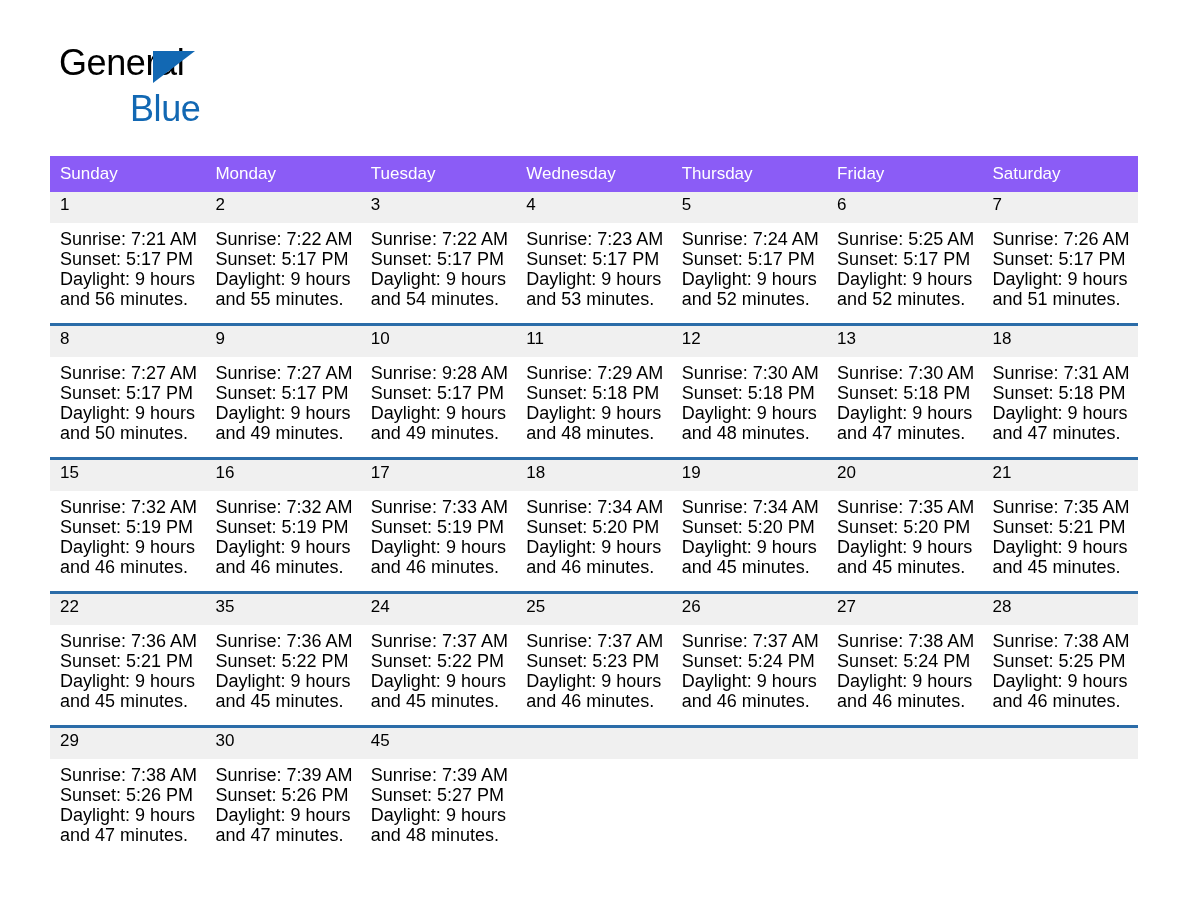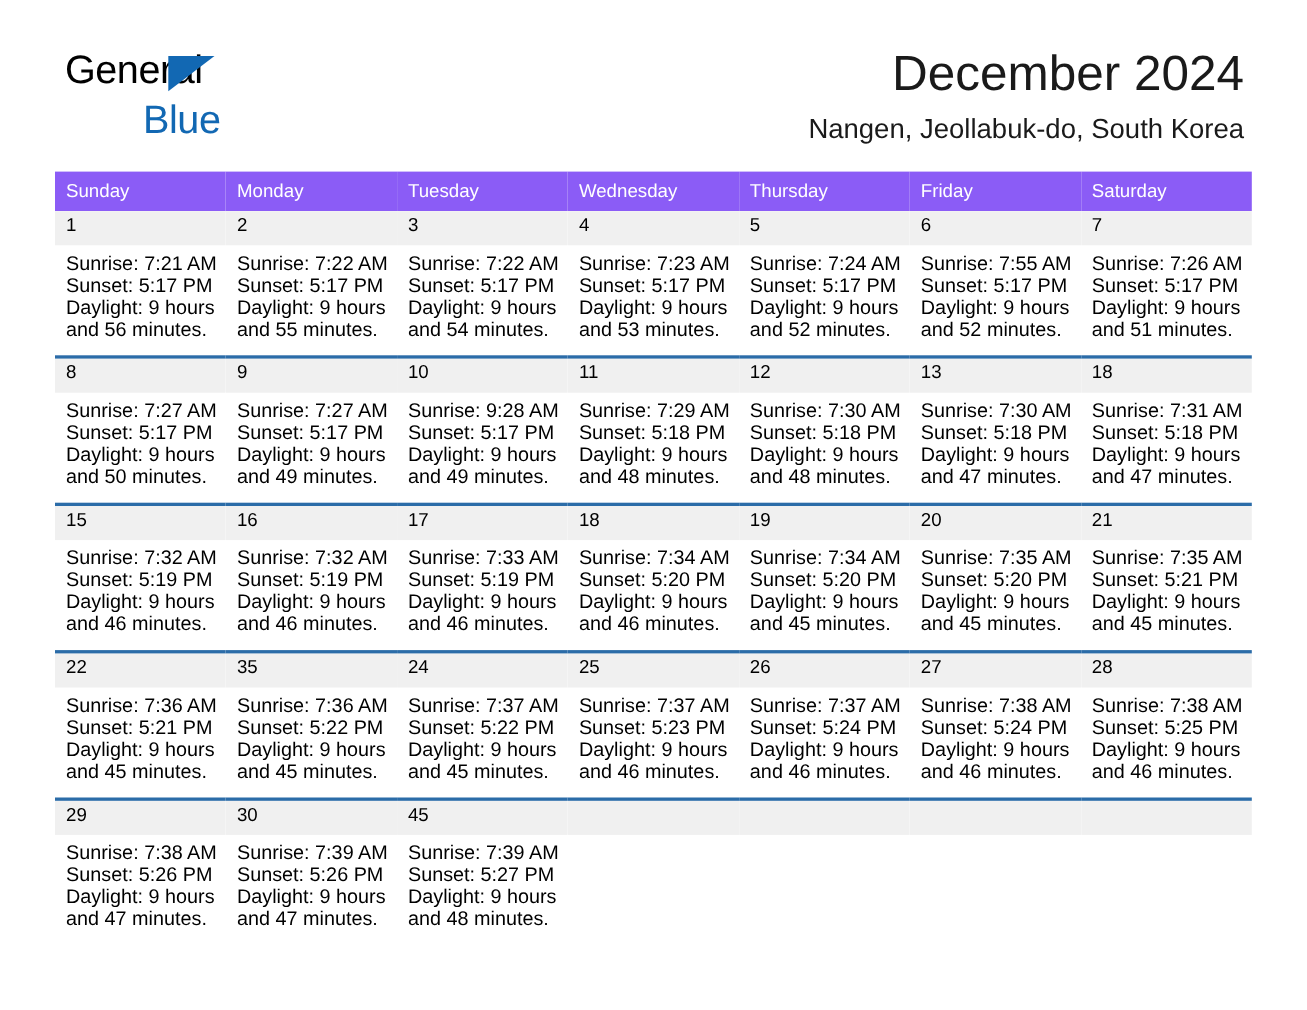--- a/index.html
+++ b/index.html
@@ -151,24 +151,20 @@
 <div class="page">
 
   <div class="header">
 
     <div class="logo">
       <span class="logo-general">General</span>
       <span class="logo-flag"></span>
       <span class="logo-blue">Blue</span>
     </div>
 
-    <div class="title-block">
-      <h1 class="cal-title">December 2024</h1>
-      <h2 class="cal-subtitle">Nangen, Jeollabuk-do, South Korea</h2>
-    </div>
 
   </div>
 
   <table class="calendar">
     <colgroup>
       <col>
         <col>
         <col>
         <col>
         <col>
@@ -241,21 +237,21 @@
                 <div>Sunset: 5:17 PM</div>
                 <div>Daylight: 9 hours</div>
                 <div>and 52 minutes.</div>
               </div>
             </div>
           </td>
         <td>
             <div class="cell-inner">
               <div class="daynum">6</div>
               <div class="details">
-                <div>Sunrise: 7:55 AM</div>
+                <div>Sunrise: 5:25 AM</div>
                 <div>Sunset: 5:17 PM</div>
                 <div>Daylight: 9 hours</div>
                 <div>and 52 minutes.</div>
               </div>
             </div>
           </td>
         <td>
             <div class="cell-inner">
               <div class="daynum">7</div>
               <div class="details">

